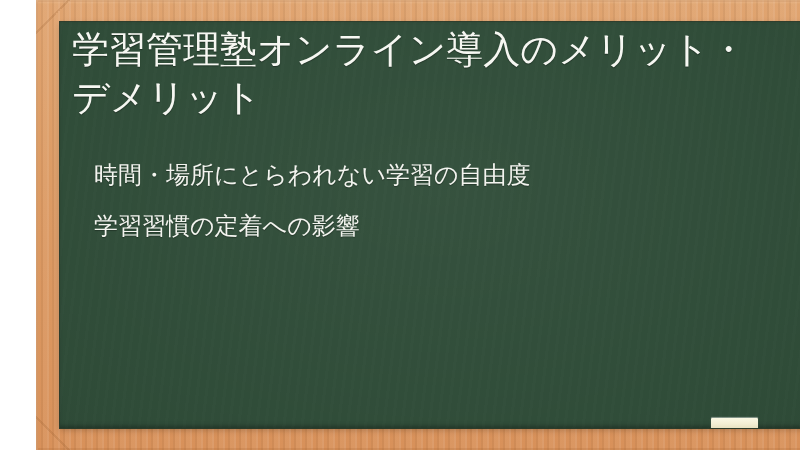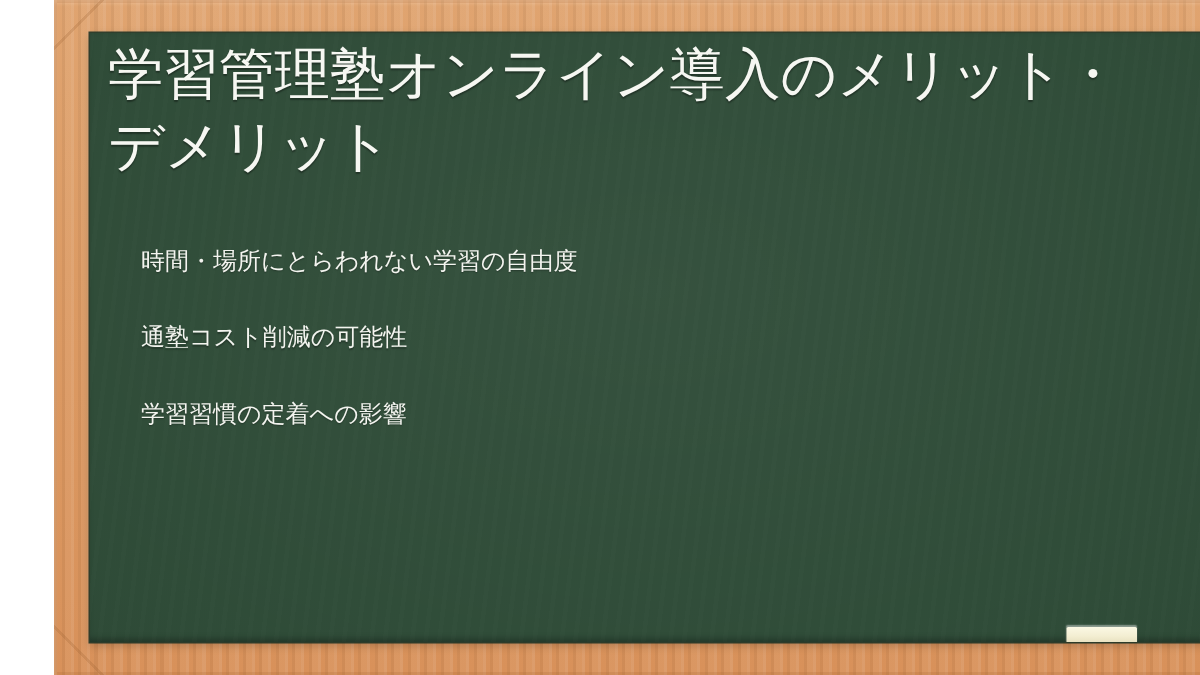--- a/index.html
+++ b/index.html
@@ -122,26 +122,25 @@
     position: absolute;
     left: 34px;
     top: 128px;
     width: 690px;
     list-style: none;
     margin: 0;
     padding: 0;
   }
   .board-points li {
     color: #f3f4ef;
-    font-size: 16px;
+    font-size: 24px;
     line-height: 51px;
     font-weight: 400;
     text-shadow: 0 1px 1px rgba(0,0,0,0.30);
     white-space: nowrap;
-    font-family: Liberation Mono, monospace;
   }
 
   
   .chalk {
     position: absolute;
     left: 651px;
     top: 396px;
     width: 47px;
     height: 11px;
     background: linear-gradient(180deg, #fbf8e4 0%, #f3eed2 55%, #e6dfbd 100%);
@@ -163,20 +162,19 @@
   <div class="miter bl"></div>
   <div class="miter br"></div>
 
   <div class="board">
     <div class="board-dust"></div>
 
     <div class="board-title">学習管理塾オンライン導入のメリット・デメリット</div>
 
     <ul class="board-points">
       <li>時間・場所にとらわれない学習の自由度</li>
-      <li>通塾コスト削減の可能性</li>
       <li>学習習慣の定着への影響</li>
     </ul>
 
     <div class="chalk"></div>
   </div>
 
 </div>
 
 </body></html>

